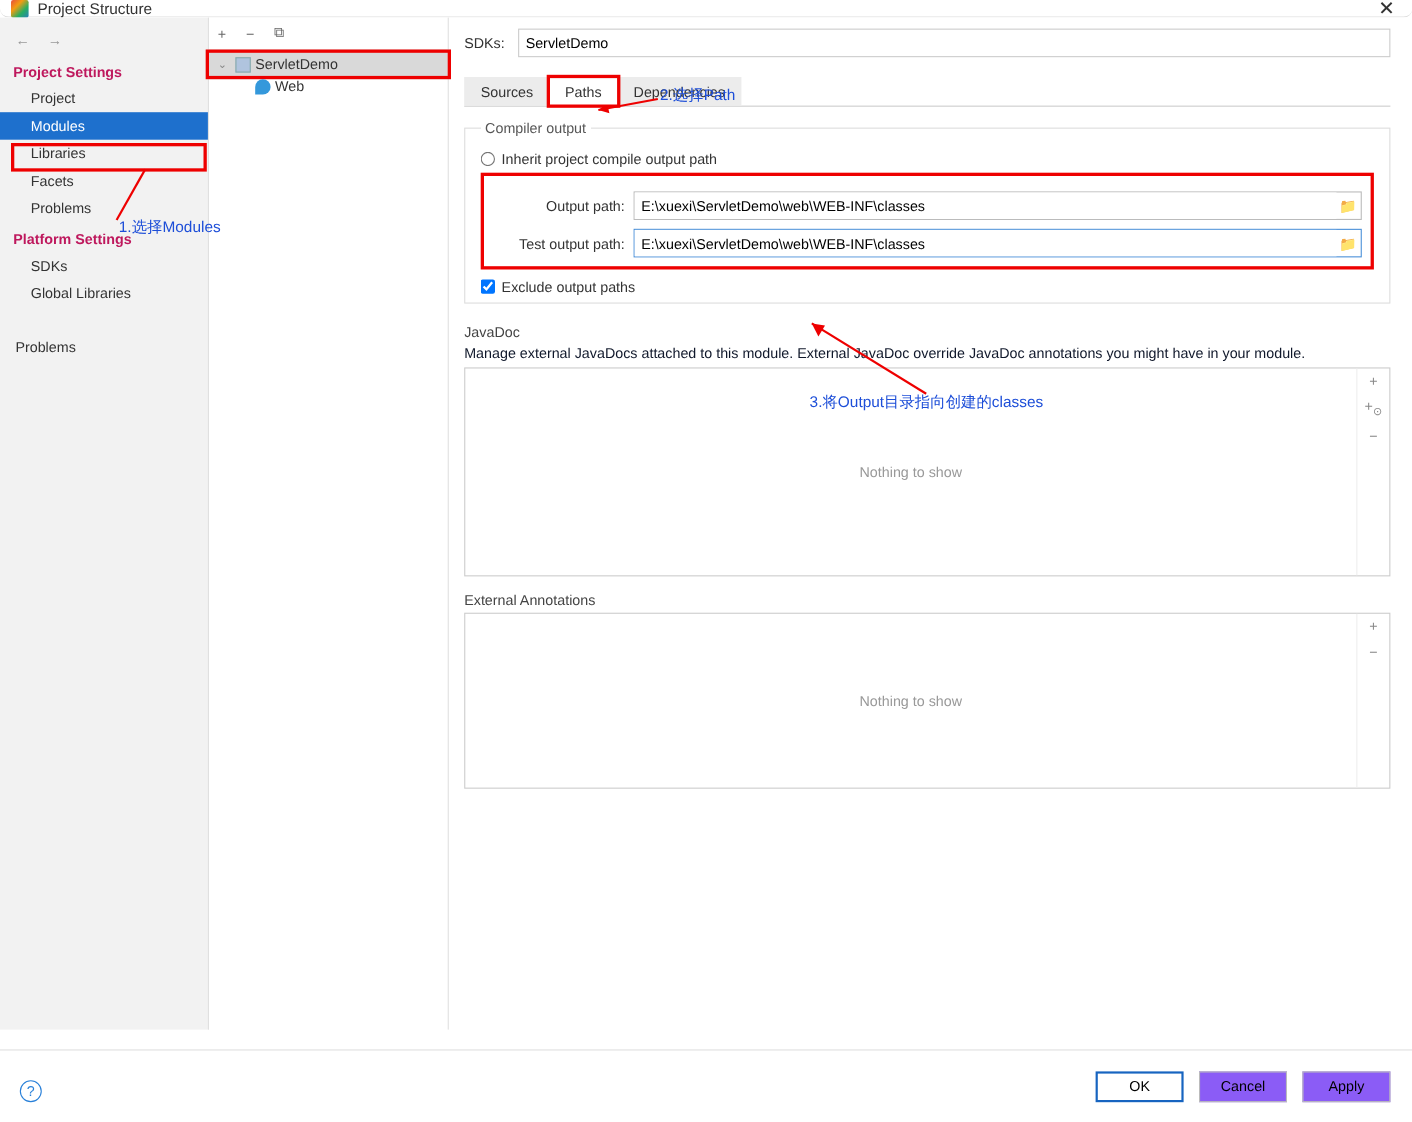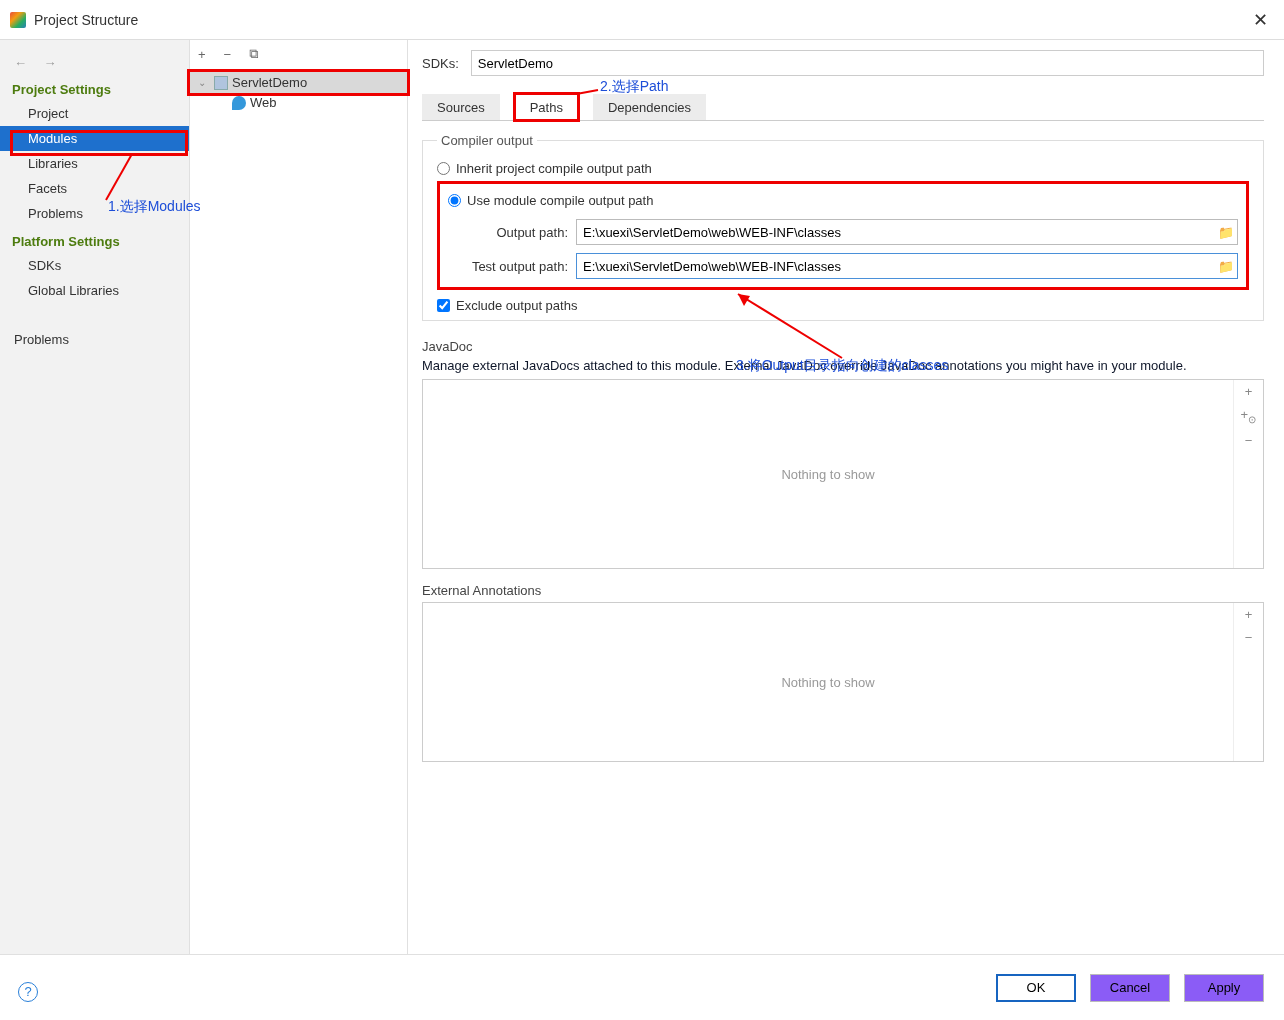--- a/index.html
+++ b/index.html
@@ -1,40 +1,40 @@
 <!DOCTYPE html>
 <html><head>
 <meta charset="utf-8">
 <style>
   * { box-sizing: border-box; margin: 0; padding: 0; font-family: "Segoe UI", Tahoma, sans-serif; font-size: 13px; }
   body { background: #fff; width: 1284px; height: 1020px; position: relative; color: #333; }
-  .titlebar { height: 40px; display: flex; align-items: center; padding: 0 10px; border-bottom: 1px solid #ddd; }
+  .titlebar { height: 16px; display: flex; align-items: center; padding: 0 10px; border-bottom: 1px solid #ddd; border-radius: 12px; }
   .titlebar .appicon { width: 16px; height: 16px; margin-right: 8px; background: linear-gradient(135deg,#e84d3c,#f39c12,#27ae60,#2980b9); border-radius:2px;}
   .titlebar .title { font-size: 14px; flex:1;}
   .close-x { font-size: 18px; color:#333; cursor:pointer; padding:0 6px;}
   .main { display:flex; height: 920px; }
   .sidebar { width: 190px; border-right: 1px solid #e0e0e0; padding-top:8px; background:#f2f2f2;}
   .navarrows { padding: 4px 14px; color:#999; font-size:16px;}
   .navarrows span { margin-right:12px;}
-  .section-label { color:#4d7c0f; font-weight:600; padding:8px 12px 4px; font-size:13px;}
+  .section-label { color:#be185d; font-weight:600; padding:8px 12px 4px; font-size:13px;}
   .side-item { padding:5px 12px 5px 28px; cursor:pointer;}
   .side-item.sel { background:#1e70cd; color:#fff;}
   .midcol { width:218px; border-right:1px solid #e0e0e0; }
   .mid-toolbar { height:28px; display:flex; align-items:center; gap:18px; padding:0 8px; color:#666; font-size:18px;}
   .tree { padding:4px 0;}
   .tree-node { padding:3px 8px; display:flex; align-items:center; gap:4px; cursor:pointer;}
   .tree-node.sel { background:#d9d9d9; border:3px solid #e00; margin:-3px;}
   .tree-node .chev { color:#888; font-size:10px; width:12px;}
   .tree-child { padding-left:42px; display:flex; align-items:center; gap:4px; padding-top:2px; padding-bottom:2px;}
   .mod-icon { width:14px; height:14px; background:#b0c4de; border:1px solid #8aa; display:inline-block;}
   .web-icon { width:14px; height:14px; background:#3498db; border-radius:50% 50% 50% 0; display:inline-block;}
   .content { flex:1; padding:10px 20px 0 14px; overflow:hidden; position:relative;}
   .name-row { display:flex; align-items:center; gap:12px; margin-bottom:18px;}
   .name-row input { flex:1; height:26px; padding:2px 6px; border:1px solid #ccc;}
-  .tabs { border-bottom:1px solid #ccc; display:flex; margin-bottom:12px;gap:16px;}
+  .tabs { border-bottom:1px solid #ccc; display:flex; margin-bottom:12px;}
   .tab { padding:5px 14px; border:1px solid transparent; border-bottom:none; background:#ececec; cursor:pointer; margin-right:-1px;}
   .tab.active { background:#fff; border-color:#ccc; position:relative; z-index:1;}
   .tab.paths-frame { outline:3px solid #e00; outline-offset:-1px;}
   fieldset.group { border:1px solid #ddd; padding:10px 14px 7px; margin-bottom:18px;}
   fieldset.group legend { padding:0 4px; color:#555;}
   .radio-row { display:flex; align-items:center; gap:6px; padding:3px 0;}
   .paths-inner { border:3px solid #e00; padding:6px 8px 8px; margin-top:2px;}
   .path-row { display:flex; align-items:center; gap:8px; margin-top:8px;}
   .path-row label { width:120px; text-align:right;}
   .path-row .inputwrap { flex:1; display:flex; align-items:center; border:1px solid #bbb; height:26px; background:#fff;}
@@ -115,24 +115,20 @@
     </div>
 
     <fieldset class="group">
       <legend>Compiler output</legend>
       <div class="radio-row">
         <input type="radio" name="co" style="">
         <span>Inherit project compile output path</span>
       </div>
 
       <div class="paths-inner">
-        <div class="radio-row">
-          <input type="radio" name="co" checked="" style="">
-          <span>Use module compile output path</span>
-        </div>
         <div class="path-row">
           <label>Output path:</label>
           <div class="inputwrap">
             <input type="text" value="E:\xuexi\ServletDemo\web\WEB-INF\classes" style="">
             <span class="browse-ic">📁</span>
           </div>
         </div>
         <div class="path-row">
           <label>Test output path:</label>
           <div class="inputwrap focus">

